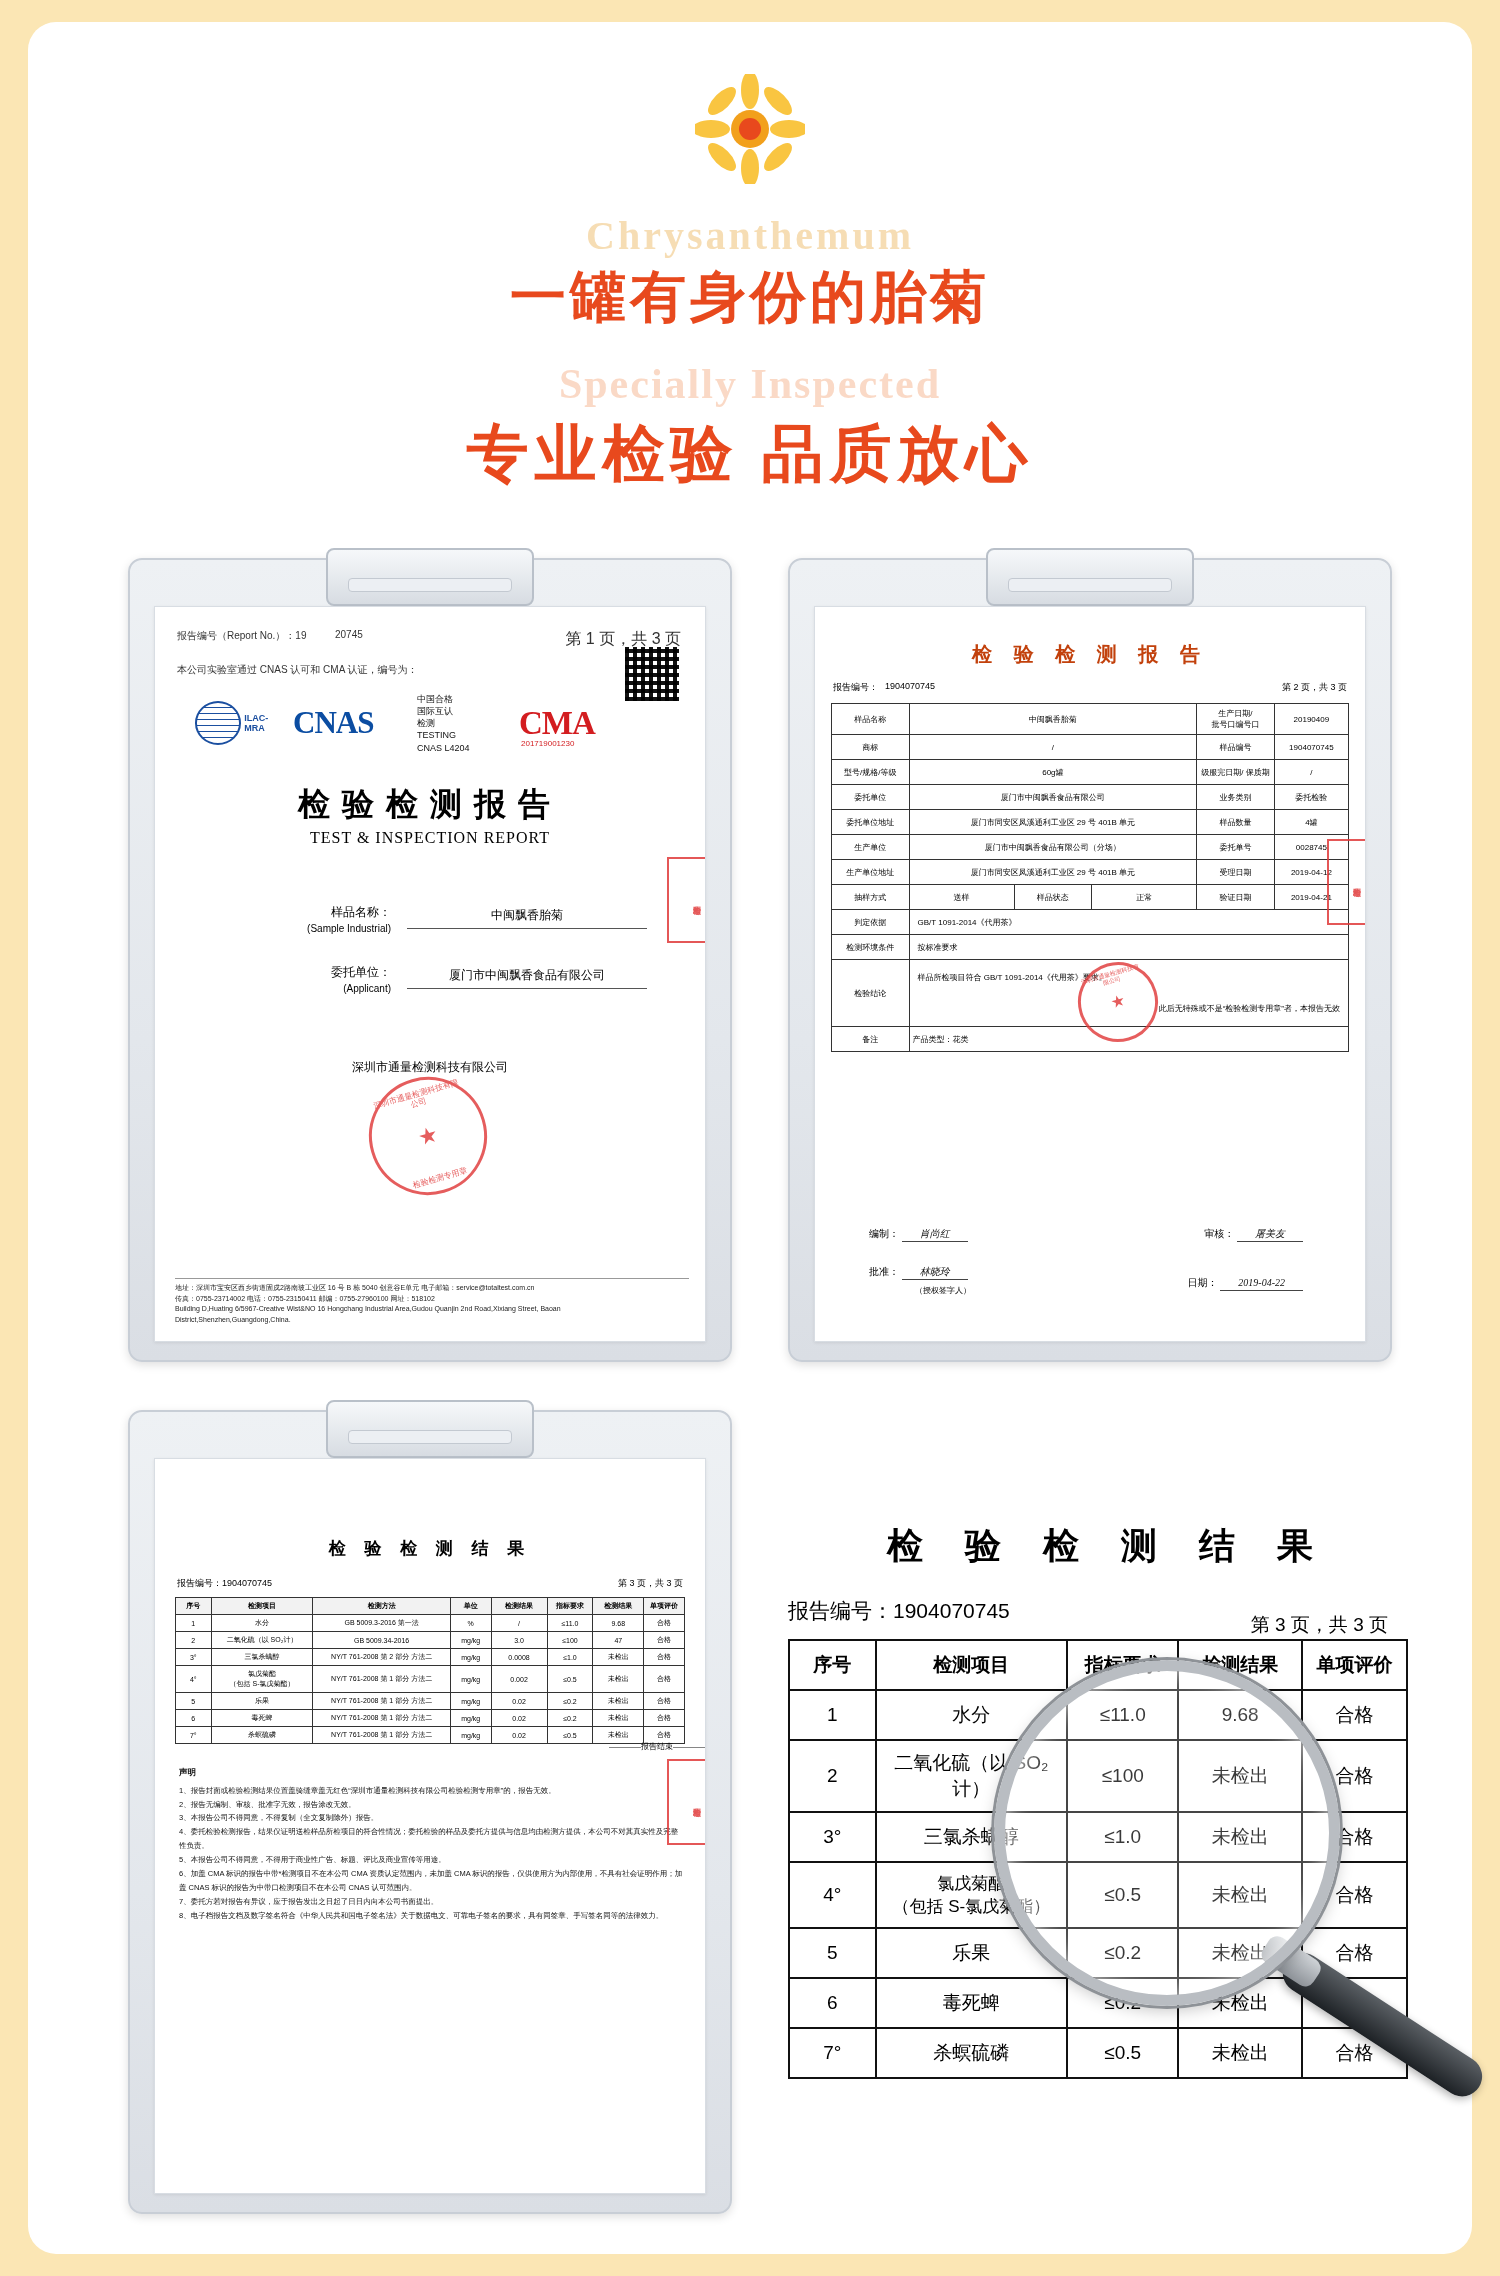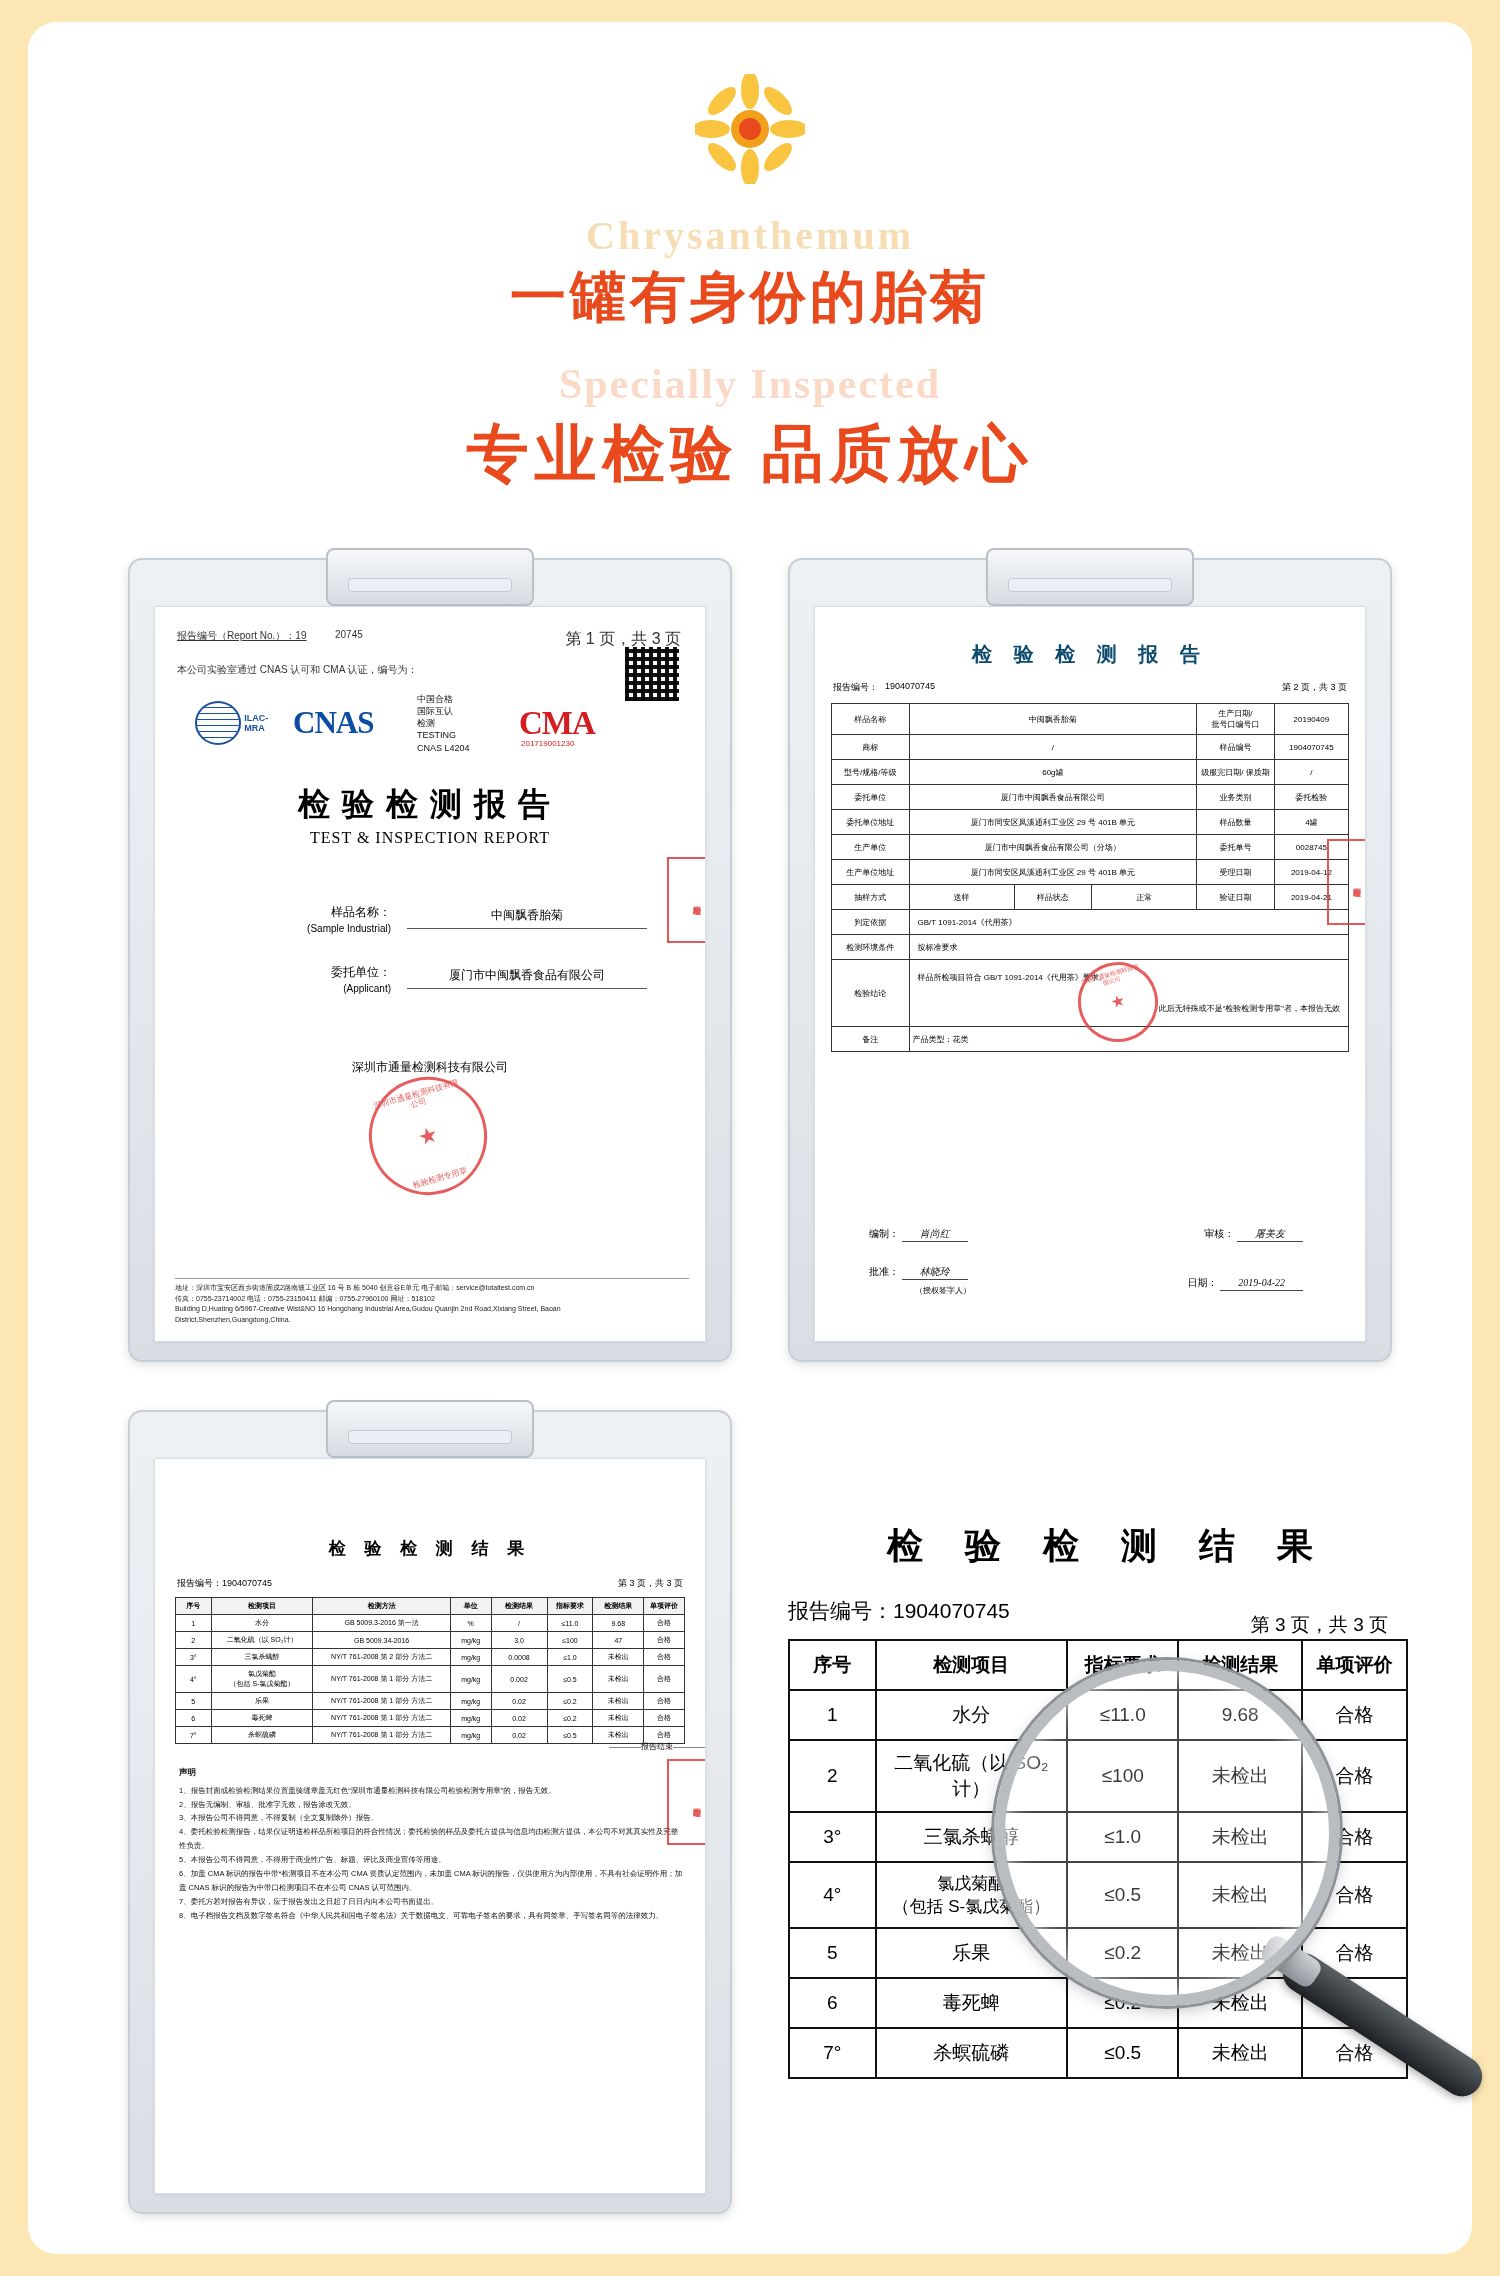--- a/index.html
+++ b/index.html
@@ -139,21 +139,21 @@
   }
   .stamp-sq{
     position:absolute;border:2px solid #e03a3a;color:#e03a3a;opacity:.85;
     font-size:8px;text-align:center;padding:4px 6px;line-height:1.3;
   }
 
   
   #clip2{left:760px;top:536px;width:600px;height:800px;}
   .c2-title{
     position:absolute;left:0;right:0;top:34px;text-align:center;
-    font-size:20px;font-weight:700;letter-spacing:8px;color:#0c4a6e;
+    font-size:20px;font-weight:700;letter-spacing:8px;color:#c2410c;
   }
   .c2-meta{position:absolute;font-size:9px;color:#000;}
   table.rep{
     position:absolute;left:16px;right:16px;top:96px;
     border-collapse:collapse;width:calc(100% - 32px);
     font-size:8px;color:#000;
   }
   table.rep td{border:1px solid #333;padding:4px 3px;text-align:center;height:16px;}
   table.rep td.lab{background:#fff;width:15%;}
   .sign{position:absolute;font-size:10px;color:#000;}
@@ -248,21 +248,21 @@
     <div class="ttl-en1">Chrysanthemum</div>
     <div class="ttl-cn1">一罐有身份的胎菊</div>
     <div class="ttl-en2">Specially Inspected</div>
     <div class="ttl-cn2">专业检验 品质放心</div>
   </div>
 
   <div class="clip" id="clip1">
     <div class="clamp"></div>
     <div class="paper">
 
-      <div class="c1-line" style="left:22px;top:22px;text-decoration:underline;">报告编号（Report No.）：19</div>
+      <div class="c1-line" style="left:22px;top:22px;">报告编号（Report No.）：19</div>
       <div class="c1-line" style="left:180px;top:22px;">20745</div>
       <div class="c1-line" style="right:24px;top:22px;font-size:16px;">第 1 页，共 3 页</div>
 
       <div class="c1-line" style="left:22px;top:56px;font-size:10px;">本公司实验室通过 CNAS 认可和 CMA 认证，编号为：</div>
       <div class="qr" style="top:40px;"></div>
 
       <div class="logos">
         <div class="logo ilac">
           <div class="globe"></div>
           <div class="t">ILAC-MRA</div>

